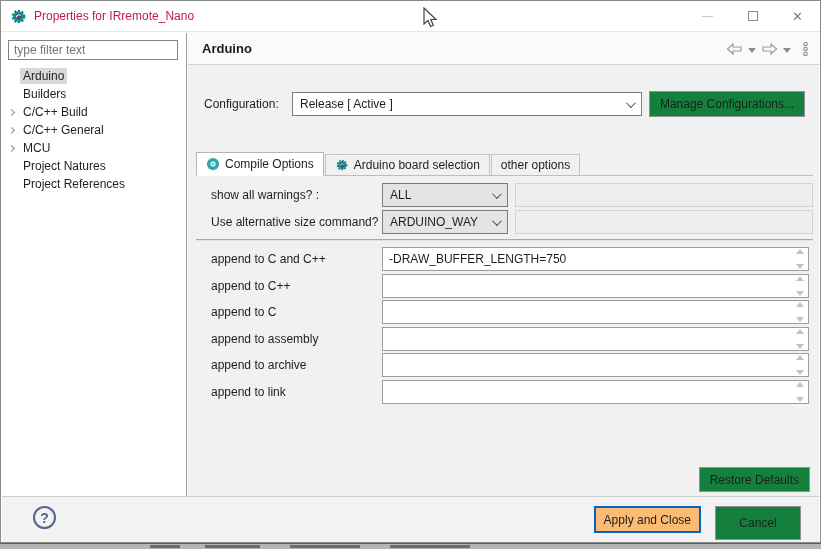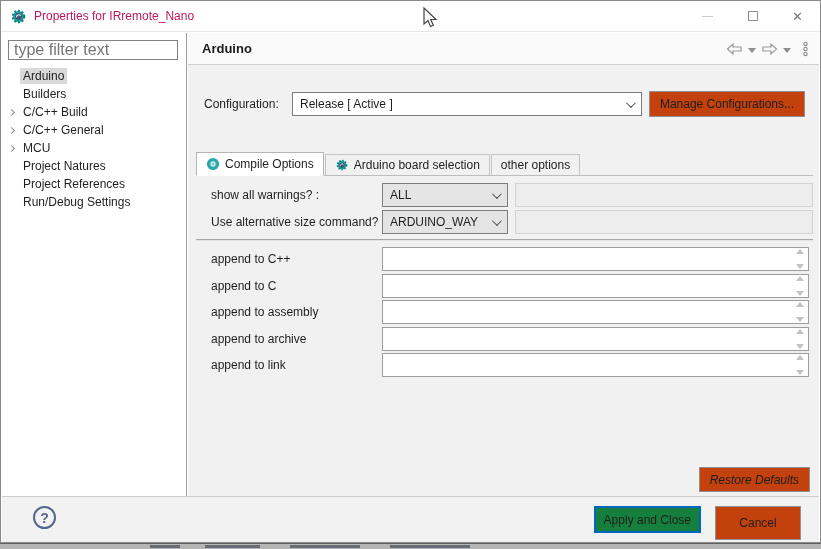--- a/index.html
+++ b/index.html
@@ -13,21 +13,21 @@
   .title-icon { margin-left:9px; width:17px; height:17px; flex:0 0 auto; }
   .title-text { margin-left:7px; color:#be185d; }
   .win-controls { position:absolute; right:0; top:0; height:30px; display:flex; }
   .win-btn { width:45px; height:30px; display:flex; align-items:center; justify-content:center; }
   .glyph-min { width:11px; height:0; border-top:1px solid #c9c9c9; }
   .glyph-max { width:10px; height:10px; border:1px solid #8f8f8f; }
   .glyph-close { font-size:13px; color:#7a7a7a; line-height:1; }
 
   
   .sidebar { position:absolute; left:1px; top:32px; width:185px; bottom:46px; background:#fff; border-right:1px solid #9d9d9d; }
-  .filter-input { position:absolute; left:6px; top:7px; width:170px; height:20px; border:1px solid #828282; background:#fff; font-family:inherit; font-size:16px; padding:0 5px; color:#1e1e1e; }
+  .filter-input { position:absolute; left:6px; top:7px; width:170px; height:20px; border:1px solid #828282; background:#fff; font-family:inherit; font-size:12px; padding:0 5px; color:#1e1e1e; }
   .filter-input::placeholder { color:#757575; }
   .tree { position:absolute; left:0; top:34px; right:2px; }
   .tree-row { height:18px; display:flex; align-items:center; cursor:default; }
   .tree-chev { width:18px; display:flex; justify-content:center; align-items:center; flex:0 0 18px; }
   .tree-chev i { display:block; width:5px; height:5px; border-right:1px solid #8f8f8f; border-top:1px solid #8f8f8f; transform:rotate(45deg); }
   .tree-label { margin-left:8px; padding:1px 3px; white-space:nowrap; }
   .tree-row.selected .tree-label { background:#d9d9d9; }
 
   
   .panel { position:absolute; left:187px; top:32px; right:1px; bottom:46px; background:#f1f1f1; }
@@ -36,21 +36,21 @@
   .nav-tools { position:absolute; right:10px; top:0; height:32px; display:flex; align-items:center; gap:5px; }
   .nav-caret { width:0; height:0; border-left:4px solid transparent; border-right:4px solid transparent; border-top:5px solid #8d8d8d; margin-top:2px; }
   .nav-dots { margin-left:6px; }
 
   .config-row { position:absolute; left:16px; top:58px; right:14px; height:26px; display:flex; align-items:center; }
   .config-label { width:74px; flex:0 0 auto; }
   .combo { position:relative; height:24px; border:1px solid #7c7c7c; background:#fff; display:flex; align-items:center; padding:0 22px 0 7px; cursor:default; }
   .combo-main { flex:1 1 auto; margin-left:14px; }
   .combo .cv { white-space:nowrap; overflow:hidden; }
   .combo-arrow { position:absolute; right:8px; top:8px; width:7px; height:7px; border-right:1px solid #505050; border-bottom:1px solid #505050; transform:rotate(45deg) translateY(-2px); }
-  .btn { height:26px; border:1px solid #919191; background:#c2410c; display:flex; align-items:center; justify-content:center; font-size:12px; color:#1e1e1e; padding:3px 10px; cursor:default; }
+  .btn { height:26px; border:1px solid #919191; background:#15803d; display:flex; align-items:center; justify-content:center; font-size:12px; color:#1e1e1e; padding:3px 10px; cursor:default; }
   .manage-btn { margin-left:7px; flex:0 0 auto; height:26px; }
 
   
   .tab-strip { position:absolute; left:8px; top:119px; right:6px; height:24px; display:flex; align-items:flex-end; border-bottom:1px solid #bdbdbd; }
   .tab { display:flex; align-items:center; gap:5px; height:21px; padding:0 9px; border:1px solid #c4c4c4; border-bottom:none; background:#f1f1f1; margin-right:1px; cursor:default; }
   .tab.active { height:24px; background:#fff; border:1px solid #b5b5b5; border-bottom:1px solid #fff; margin-bottom:-1px; }
   .tab svg { flex:0 0 auto; }
 
   
   .form { position:absolute; left:8px; top:150px; right:6px; }
@@ -61,28 +61,28 @@
   .sep { border-top:1px solid #a8a8a8; border-bottom:1px solid #e2e2e2; height:2px; margin:5px 0 6px 0; }
   .afield-wrap { position:relative; flex:1 1 auto; height:24px; margin-right:4px; }
   .afield { width:100%; height:24px; border:1px solid #9d9d9d; background:#fff; font-family:inherit; font-size:12px; padding:0 18px 0 6px; color:#1e1e1e; }
   .scrollers { position:absolute; right:3px; top:2px; width:12px; height:20px; display:flex; flex-direction:column; justify-content:space-between; align-items:center; pointer-events:none; }
   .sarr { width:0; height:0; border-left:4px solid transparent; border-right:4px solid transparent; }
   .sarr.up { border-bottom:5px solid #c2c2c2; }
   .sarr.down { border-top:5px solid #c2c2c2; }
   .arow { margin-bottom:2.5px; }
 
   .actions { position:absolute; right:9px; top:434px; display:flex; gap:10px; }
-  .actions .btn { min-width:104px; height:25px;font-style:italic; }
+  .actions .btn { min-width:104px; height:25px; }
   .actions .btn.apply { min-width:84px; }
 
   
   .footer { position:absolute; left:1px; right:1px; bottom:0; height:46px; background:#f2f2f2; border-top:1px solid #cdcdcd; }
   .help-btn { position:absolute; left:31px; top:9px; width:23px; height:23px; border:2px solid #54668e; border-radius:50%; color:#54668e; font-size:14px; font-weight:bold; display:flex; align-items:center; justify-content:center; cursor:default; }
   .footer-btns { position:absolute; right:18px; top:9px; display:flex; gap:14px; }
-  .btn-default { height:27px; min-width:96px; border:2px solid #0067c0; background:#15803d; display:flex; align-items:center; justify-content:center; padding:0 8px; cursor:default; }
+  .btn-default { height:27px; min-width:96px; border:2px solid #0067c0; background:#fdba74; display:flex; align-items:center; justify-content:center; padding:0 8px; cursor:default; }
   .btn-cancel { height:34px; min-width:86px; }
 
   
   .bg-strip { position:absolute; left:0; bottom:0; width:821px; height:6px; background:#b5b5b5; border-top:1px solid #606060; overflow:hidden; }
   .smudge { position:absolute; bottom:1px; height:3px; background:#4d5560; opacity:.75; }
 
   
   .cursor { position:absolute; left:423px; top:7px; pointer-events:none; }
 </style>
 </head>
@@ -141,24 +141,20 @@
           <span class="tree-label" style="margin-left:0">MCU</span>
         </div>
         <div class="tree-row">
           <span class="tree-chev"></span>
           <span class="tree-label" style="margin-left:0">Project Natures</span>
         </div>
         <div class="tree-row">
           <span class="tree-chev"></span>
           <span class="tree-label" style="margin-left:0">Project References</span>
         </div>
-        <div class="tree-row">
-          <span class="tree-chev"></span>
-          <span class="tree-label" style="margin-left:0">Run/Debug Settings</span>
-        </div>
       </div>
     </div>
 
     <div class="panel">
 
       <div class="panel-header">
         <span class="panel-title">Arduino</span>
         <div class="nav-tools">
           <svg width="17" height="14" viewBox="0 0 17 14">
             <path d="M15 5 H7 V2 L1.5 7 L7 12 V9 H15 Z" fill="none" stroke="#9a9a9a" stroke-width="1.2"></path>
@@ -222,20 +218,30 @@
           <span class="flabel">Use alternative size command? :</span>
           <div class="combo small-combo">
             <span class="cv">ARDUINO_WAY</span>
             <i class="combo-arrow"></i>
           </div>
           <div class="dis-field"></div>
         </div>
 
         <div class="sep"></div>
 
+        <div class="frow arow">
+          <span class="flabel">append to C and C++</span>
+          <div class="afield-wrap">
+            <input class="afield" type="text" value="-DRAW_BUFFER_LENGTH=750" style="">
+            <div class="scrollers">
+              <i class="sarr up"></i>
+              <i class="sarr down"></i>
+            </div>
+          </div>
+        </div>
 
         <div class="frow arow">
           <span class="flabel">append to C++</span>
           <div class="afield-wrap">
             <input class="afield" type="text" style="">
             <div class="scrollers">
               <i class="sarr up"></i>
               <i class="sarr down"></i>
             </div>
           </div>

